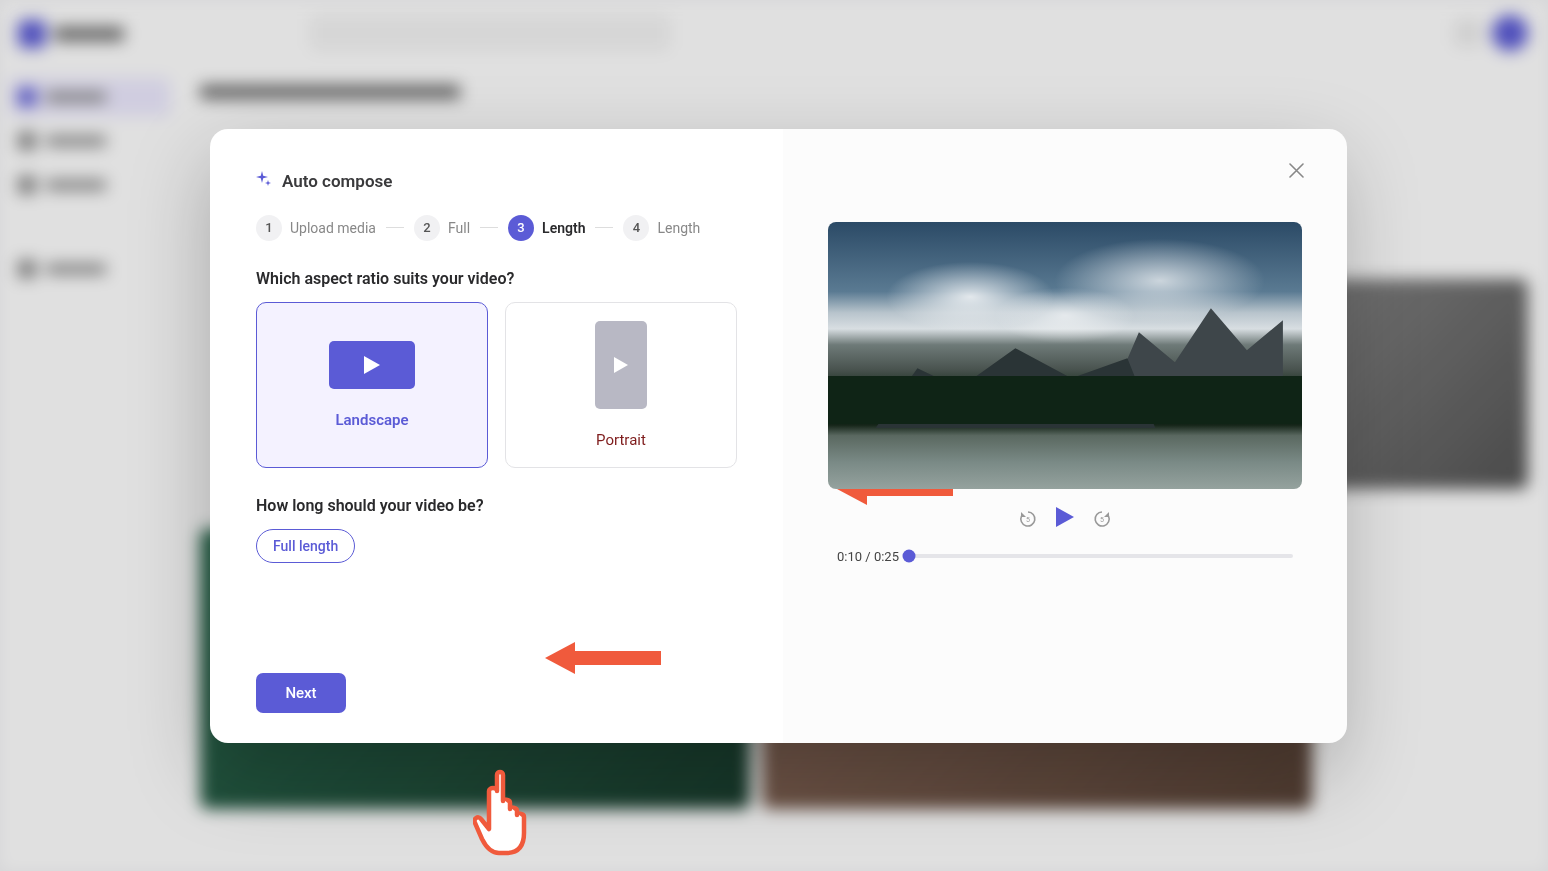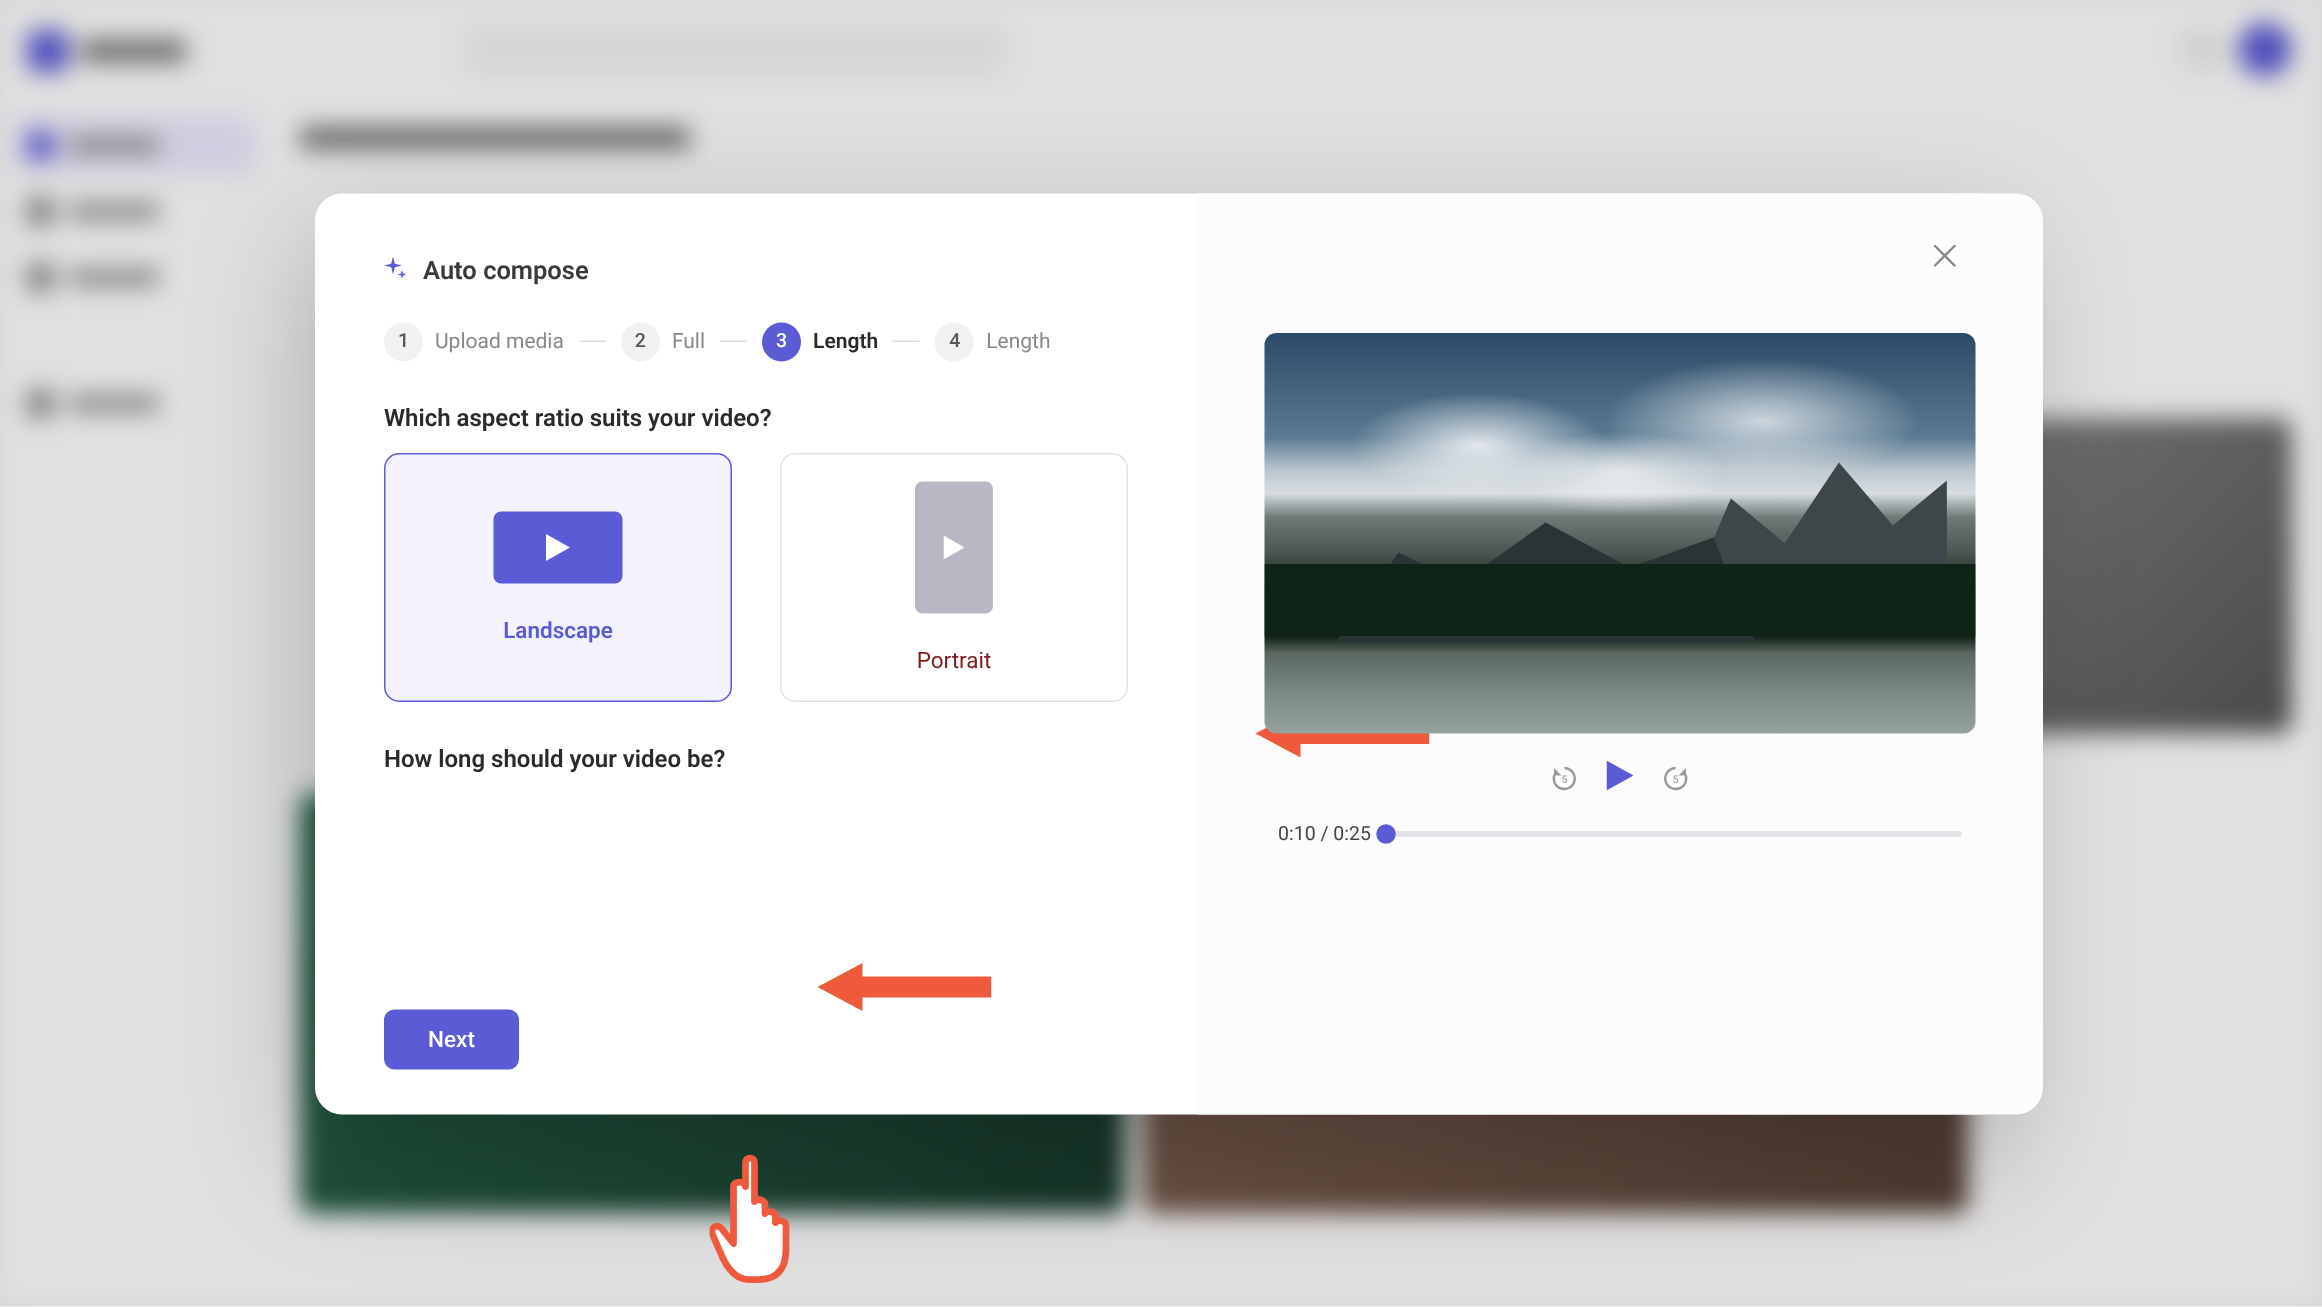--- a/index.html
+++ b/index.html
@@ -51,21 +51,21 @@
     .step { display: flex; align-items: center; gap: 8px; }
     .step-num { width: 26px; height: 26px; border-radius: 50%; display: flex; align-items: center; justify-content: center; font-size: 13px; font-weight: 500; background: #f1f1f3; color: #555; }
     .step.active .step-num { background: #5b5bd6; color: #fff; }
     .step-label { font-size: 14px; color: #888; }
     .step.active .step-label { color: #2a2a2c; font-weight: 600; }
     .step-div { width: 18px; height: 1px; background: #ddd; }
 
     
     .question { font-size: 16px; font-weight: 600; color: #2a2a2c; margin-bottom: 14px; }
 
-    .aspect-options { display: flex; gap: 32px; margin-bottom: 28px; }
+    .aspect-options { display: flex; gap: 17px; margin-bottom: 28px; }
     .aspect-card { width: 232px; height: 166px; border: 1.5px solid #e3e3e6; border-radius: 10px; display: flex; flex-direction: column; align-items: center; justify-content: center; gap: 22px; cursor: pointer; }
     .aspect-card.selected { border-color: #5b5bd6; background: #f4f2ff; }
     .aspect-card.selected .aspect-label { color: #5b5bd6; font-weight: 600; }
     .aspect-thumb-landscape { width: 86px; height: 48px; background: #5b5bd6; border-radius: 5px; display:flex;align-items:center;justify-content:center; }
     .aspect-thumb-portrait { width: 52px; height: 88px; background: #b8b8c4; border-radius: 5px; display:flex;align-items:center;justify-content:center; }
     .aspect-label { font-size: 15px; color: #7f1d1d; }
 
     .length-options { display: flex; gap: 10px; }
     .length-chip { padding: 8px 16px; border: 1.5px solid #5b5bd6; border-radius: 20px; color: #5b5bd6; font-size: 14px; font-weight: 500; cursor: pointer; }
 
@@ -199,20 +199,23 @@
           <div class="aspect-thumb-portrait">
             <svg width="14" height="16" viewBox="0 0 14 16">
                 <path fill="#fff" d="M0 0 L14 8 L0 16 Z"></path>
               </svg>
           </div>
           <div class="aspect-label">Portrait</div>
         </div>
       </div>
 
       <div class="question">How long should your video be?</div>
+      <div class="length-options">
+        <div class="length-chip">Full length</div>
+      </div>
 
       <button class="btn-next">Next</button>
 
       <div class="arrow-anno arrow1">
         <svg width="116" height="40" viewBox="0 0 116 40">
             <path d="M0 20 L30 4 L30 13 L116 13 L116 27 L30 27 L30 36 Z" fill="#f05a3c"></path>
           </svg>
       </div>
       <div class="arrow-anno arrow2">
         <svg width="116" height="40" viewBox="0 0 116 40">

